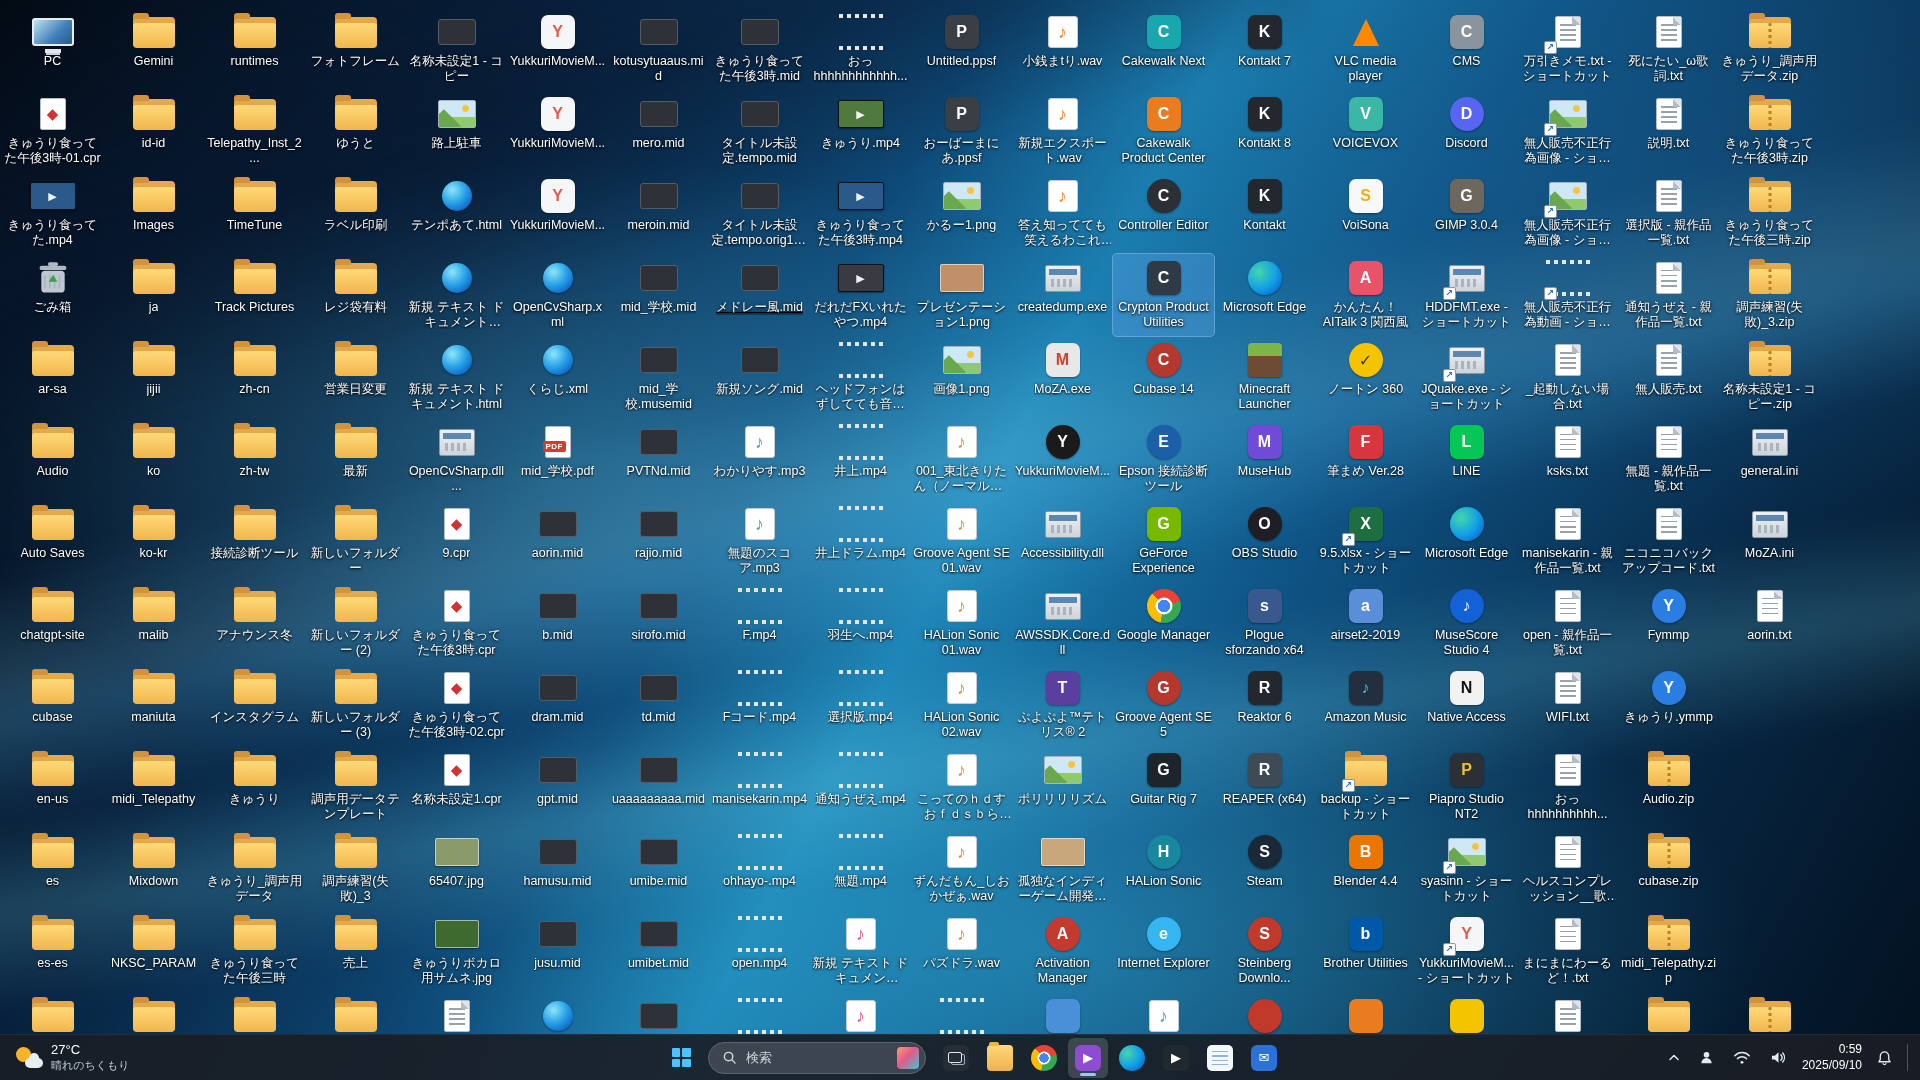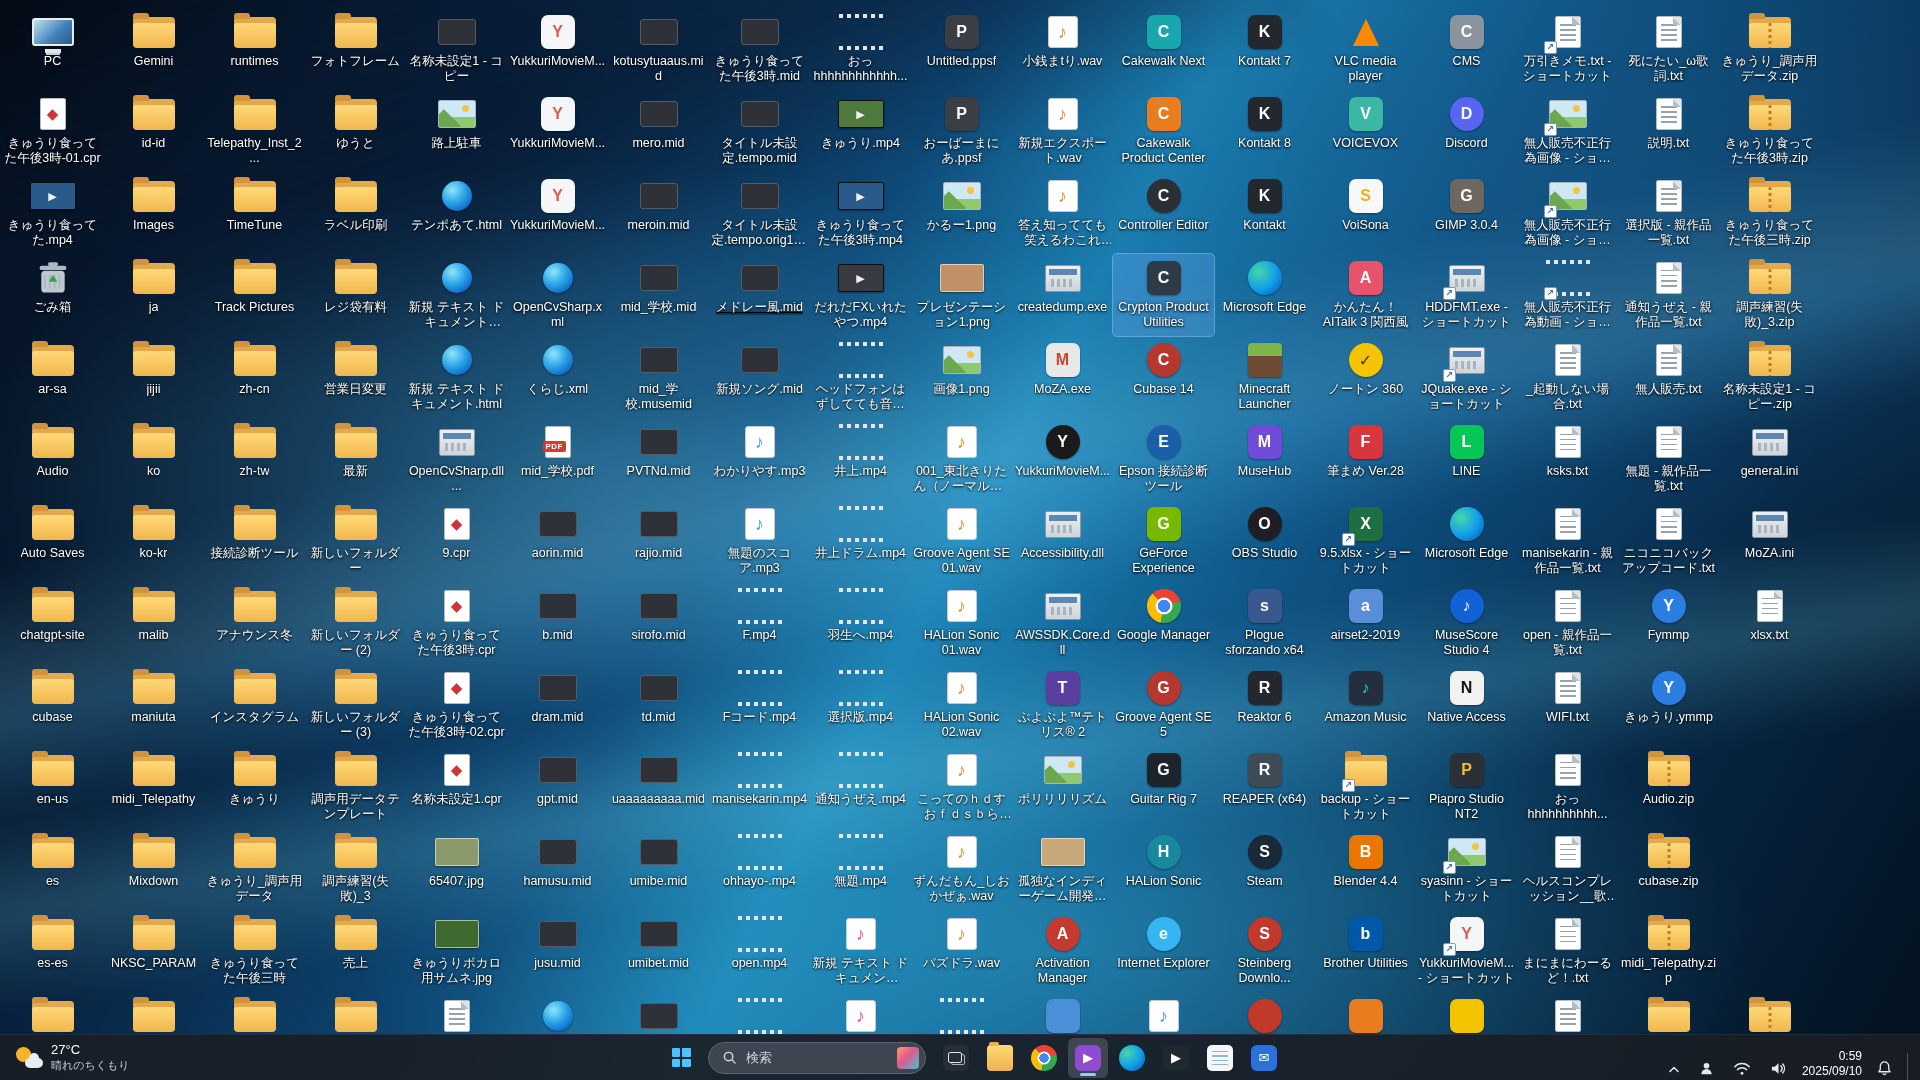--- a/index.html
+++ b/index.html
@@ -182,21 +182,21 @@
     border-radius:2px 2px 0 0; background:#eeb24e; }
   .iv-taskview { background:#262d36; border-radius:6px; }
   .iv-taskview::before { content:""; position:absolute; left:5px; top:7px; width:12px; height:9px;
     border:1.6px solid #dfe7ee; border-radius:2px; background:#262d36; z-index:1; }
   .iv-taskview::after { content:""; position:absolute; right:4px; bottom:6px; width:12px; height:9px;
     border:1.6px solid #9fb0c0; border-radius:2px; }
   .iv-notepad { background:#f4f8fb; border-radius:5px; }
   .iv-notepad::before { content:""; position:absolute; left:5px; right:5px; top:6px; height:14px;
     background:repeating-linear-gradient(#8fb6d8 0 1.5px,rgba(0,0,0,0) 1.5px 4.5px); }
 
-  .tb-tray { position:absolute; right:4px; top:0; height:100%; display:flex; align-items:flex-end; gap:11px;
+  .tb-tray { position:absolute; right:4px; top:0; height:100%; display:flex; align-items:center; gap:11px;
     padding-right:4px; }
   .tray-btn { background:none; border:none; display:flex; align-items:center; justify-content:center;
     cursor:pointer; padding:4px; border-radius:4px; }
   .clock { text-align:right; color:#fff; font-size:12px; line-height:1.3; cursor:pointer; }
   .show-desktop { width:5px; height:60%; border-left:1px solid rgba(255,255,255,.25); cursor:pointer; }
 </style>
 </head>
 <body>
 
 <div id="wallpaper">
@@ -1203,21 +1203,21 @@
         <span class="appbox" style="background: rgb(42, 125, 225);">
           <span class="aglyph">Y</span>
         </span>
       </div>
       <div class="label">Fymmp</div>
     </div>
     <div class="cell" style="grid-area: 8 / 18;">
       <div class="glyph k-doc">
         <i class="paper"></i>
       </div>
-      <div class="label">xlsx.txt</div>
+      <div class="label">aorin.txt</div>
     </div>
     <div class="cell" style="grid-area: 9 / 1;">
       <div class="glyph k-folder">
         <i class="fb"></i>
         <i class="ff"></i>
       </div>
       <div class="label">cubase</div>
     </div>
     <div class="cell" style="grid-area: 9 / 2;">
       <div class="glyph k-folder">

